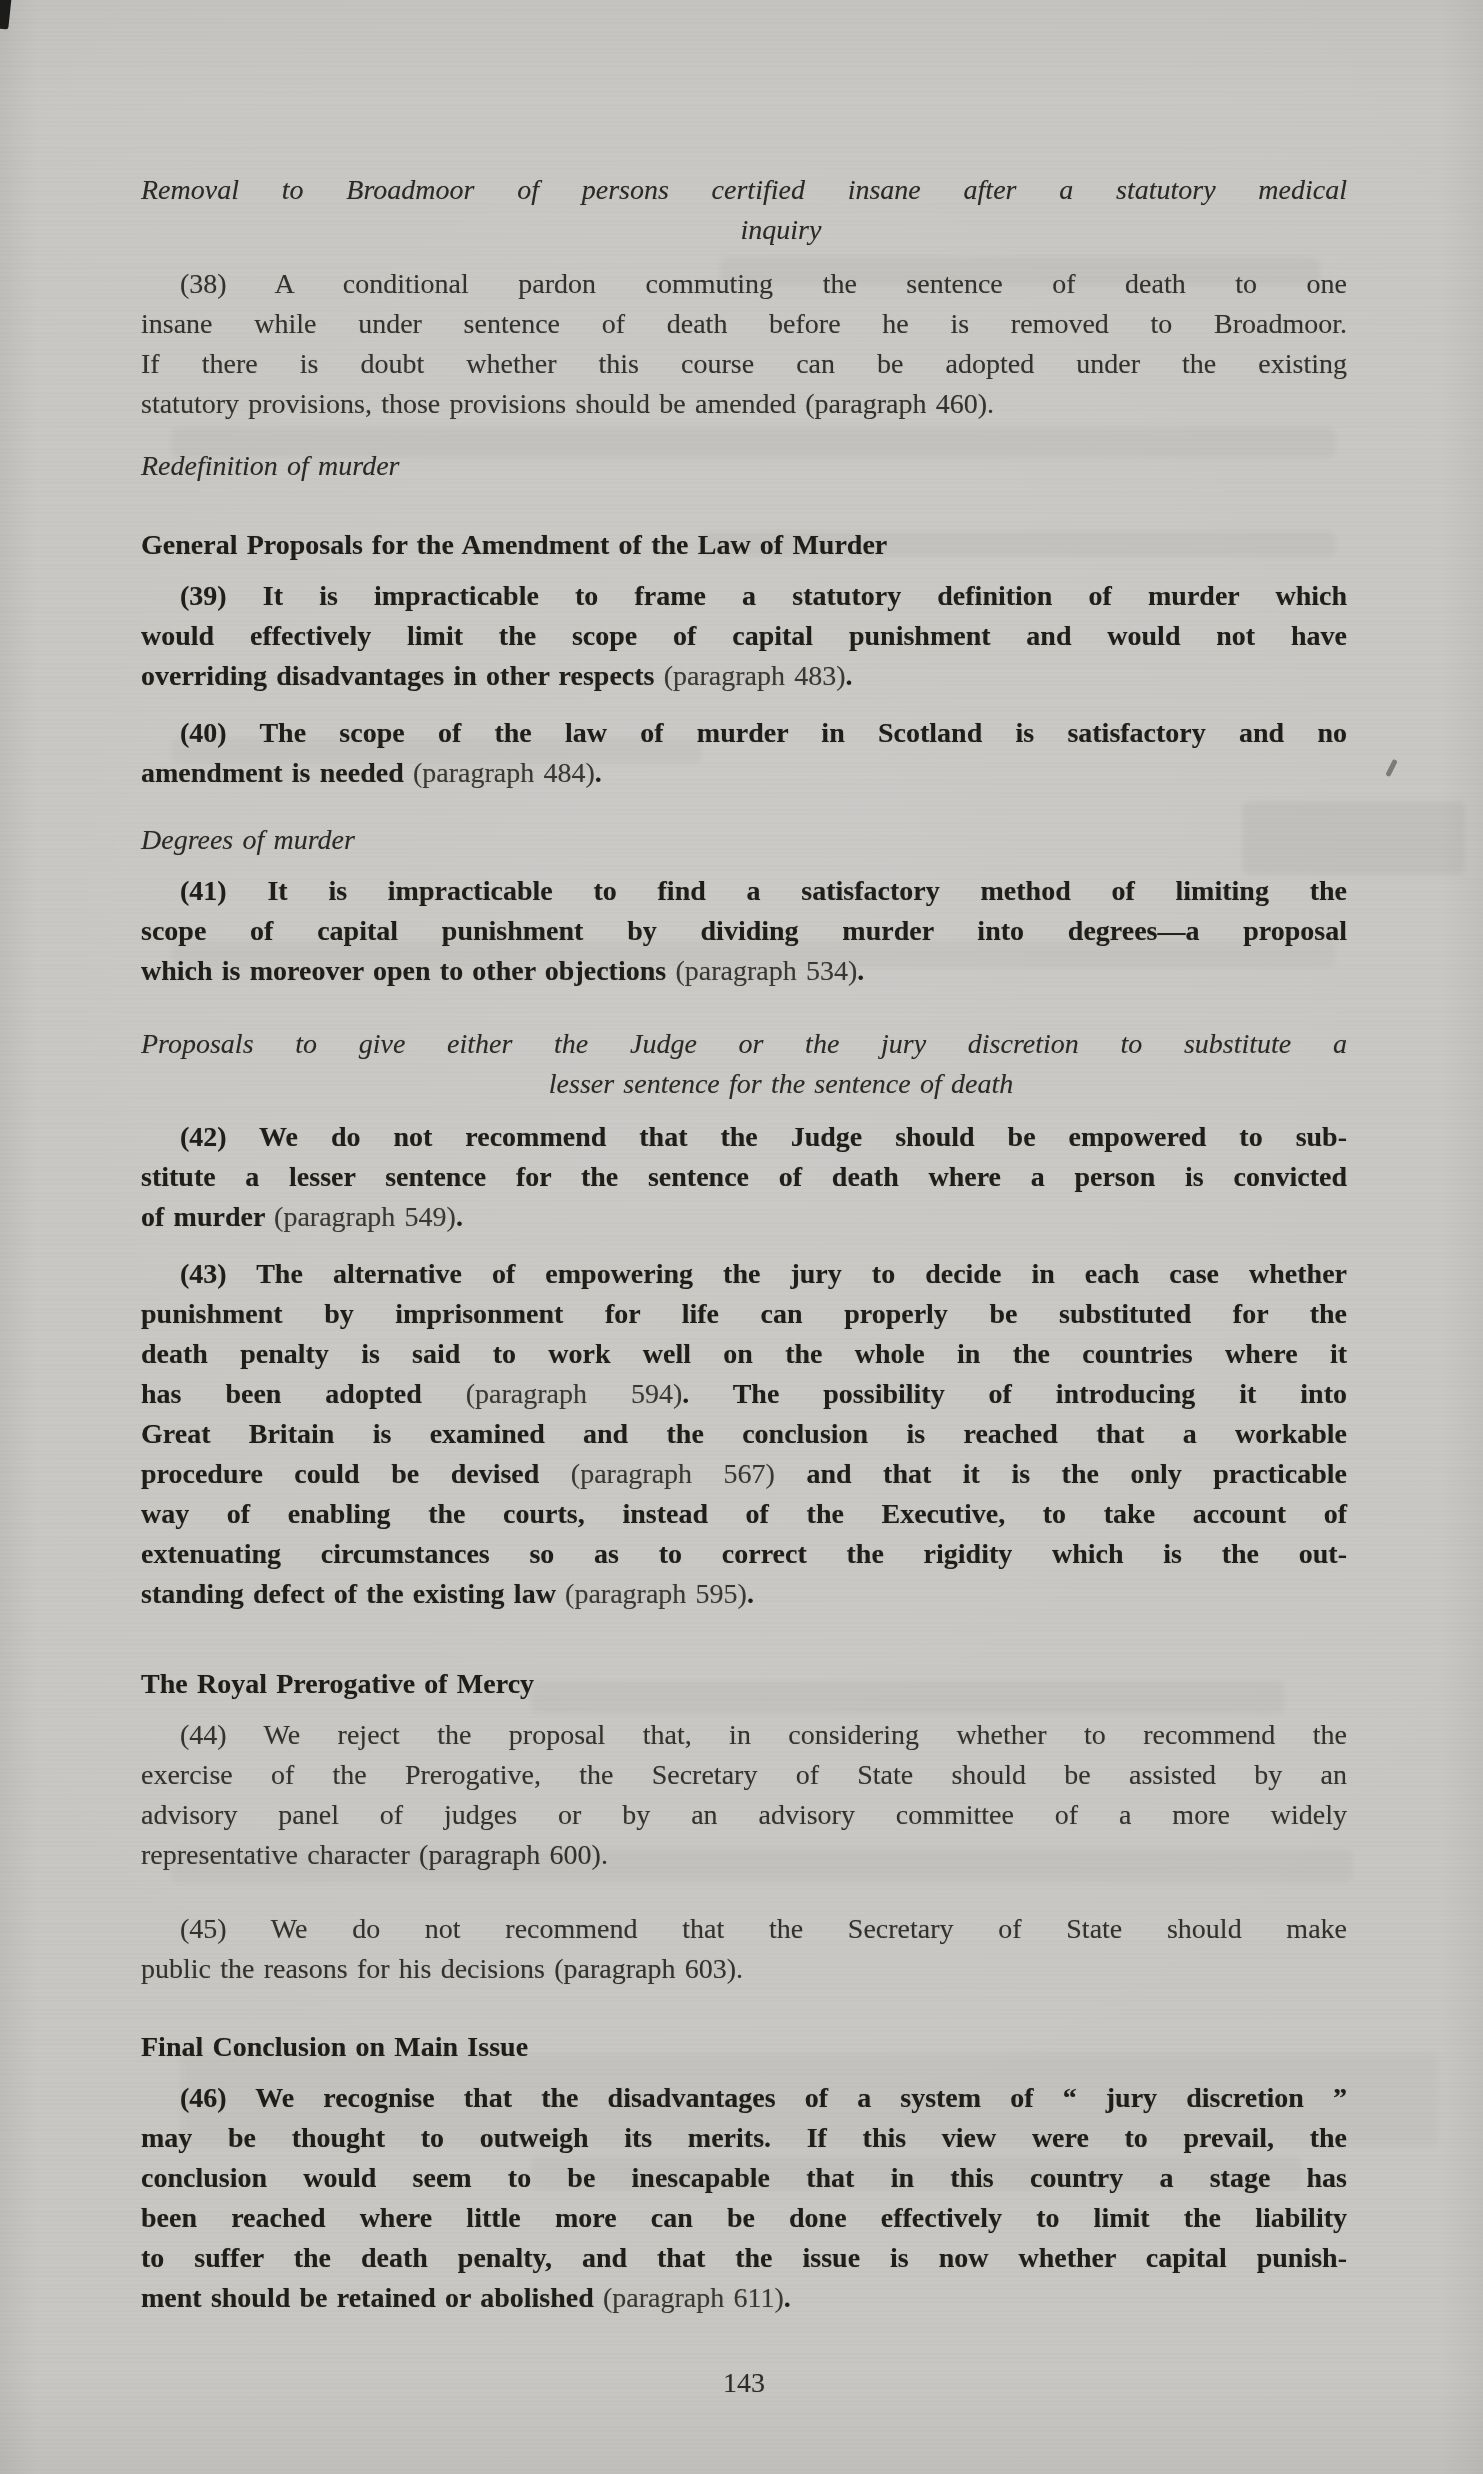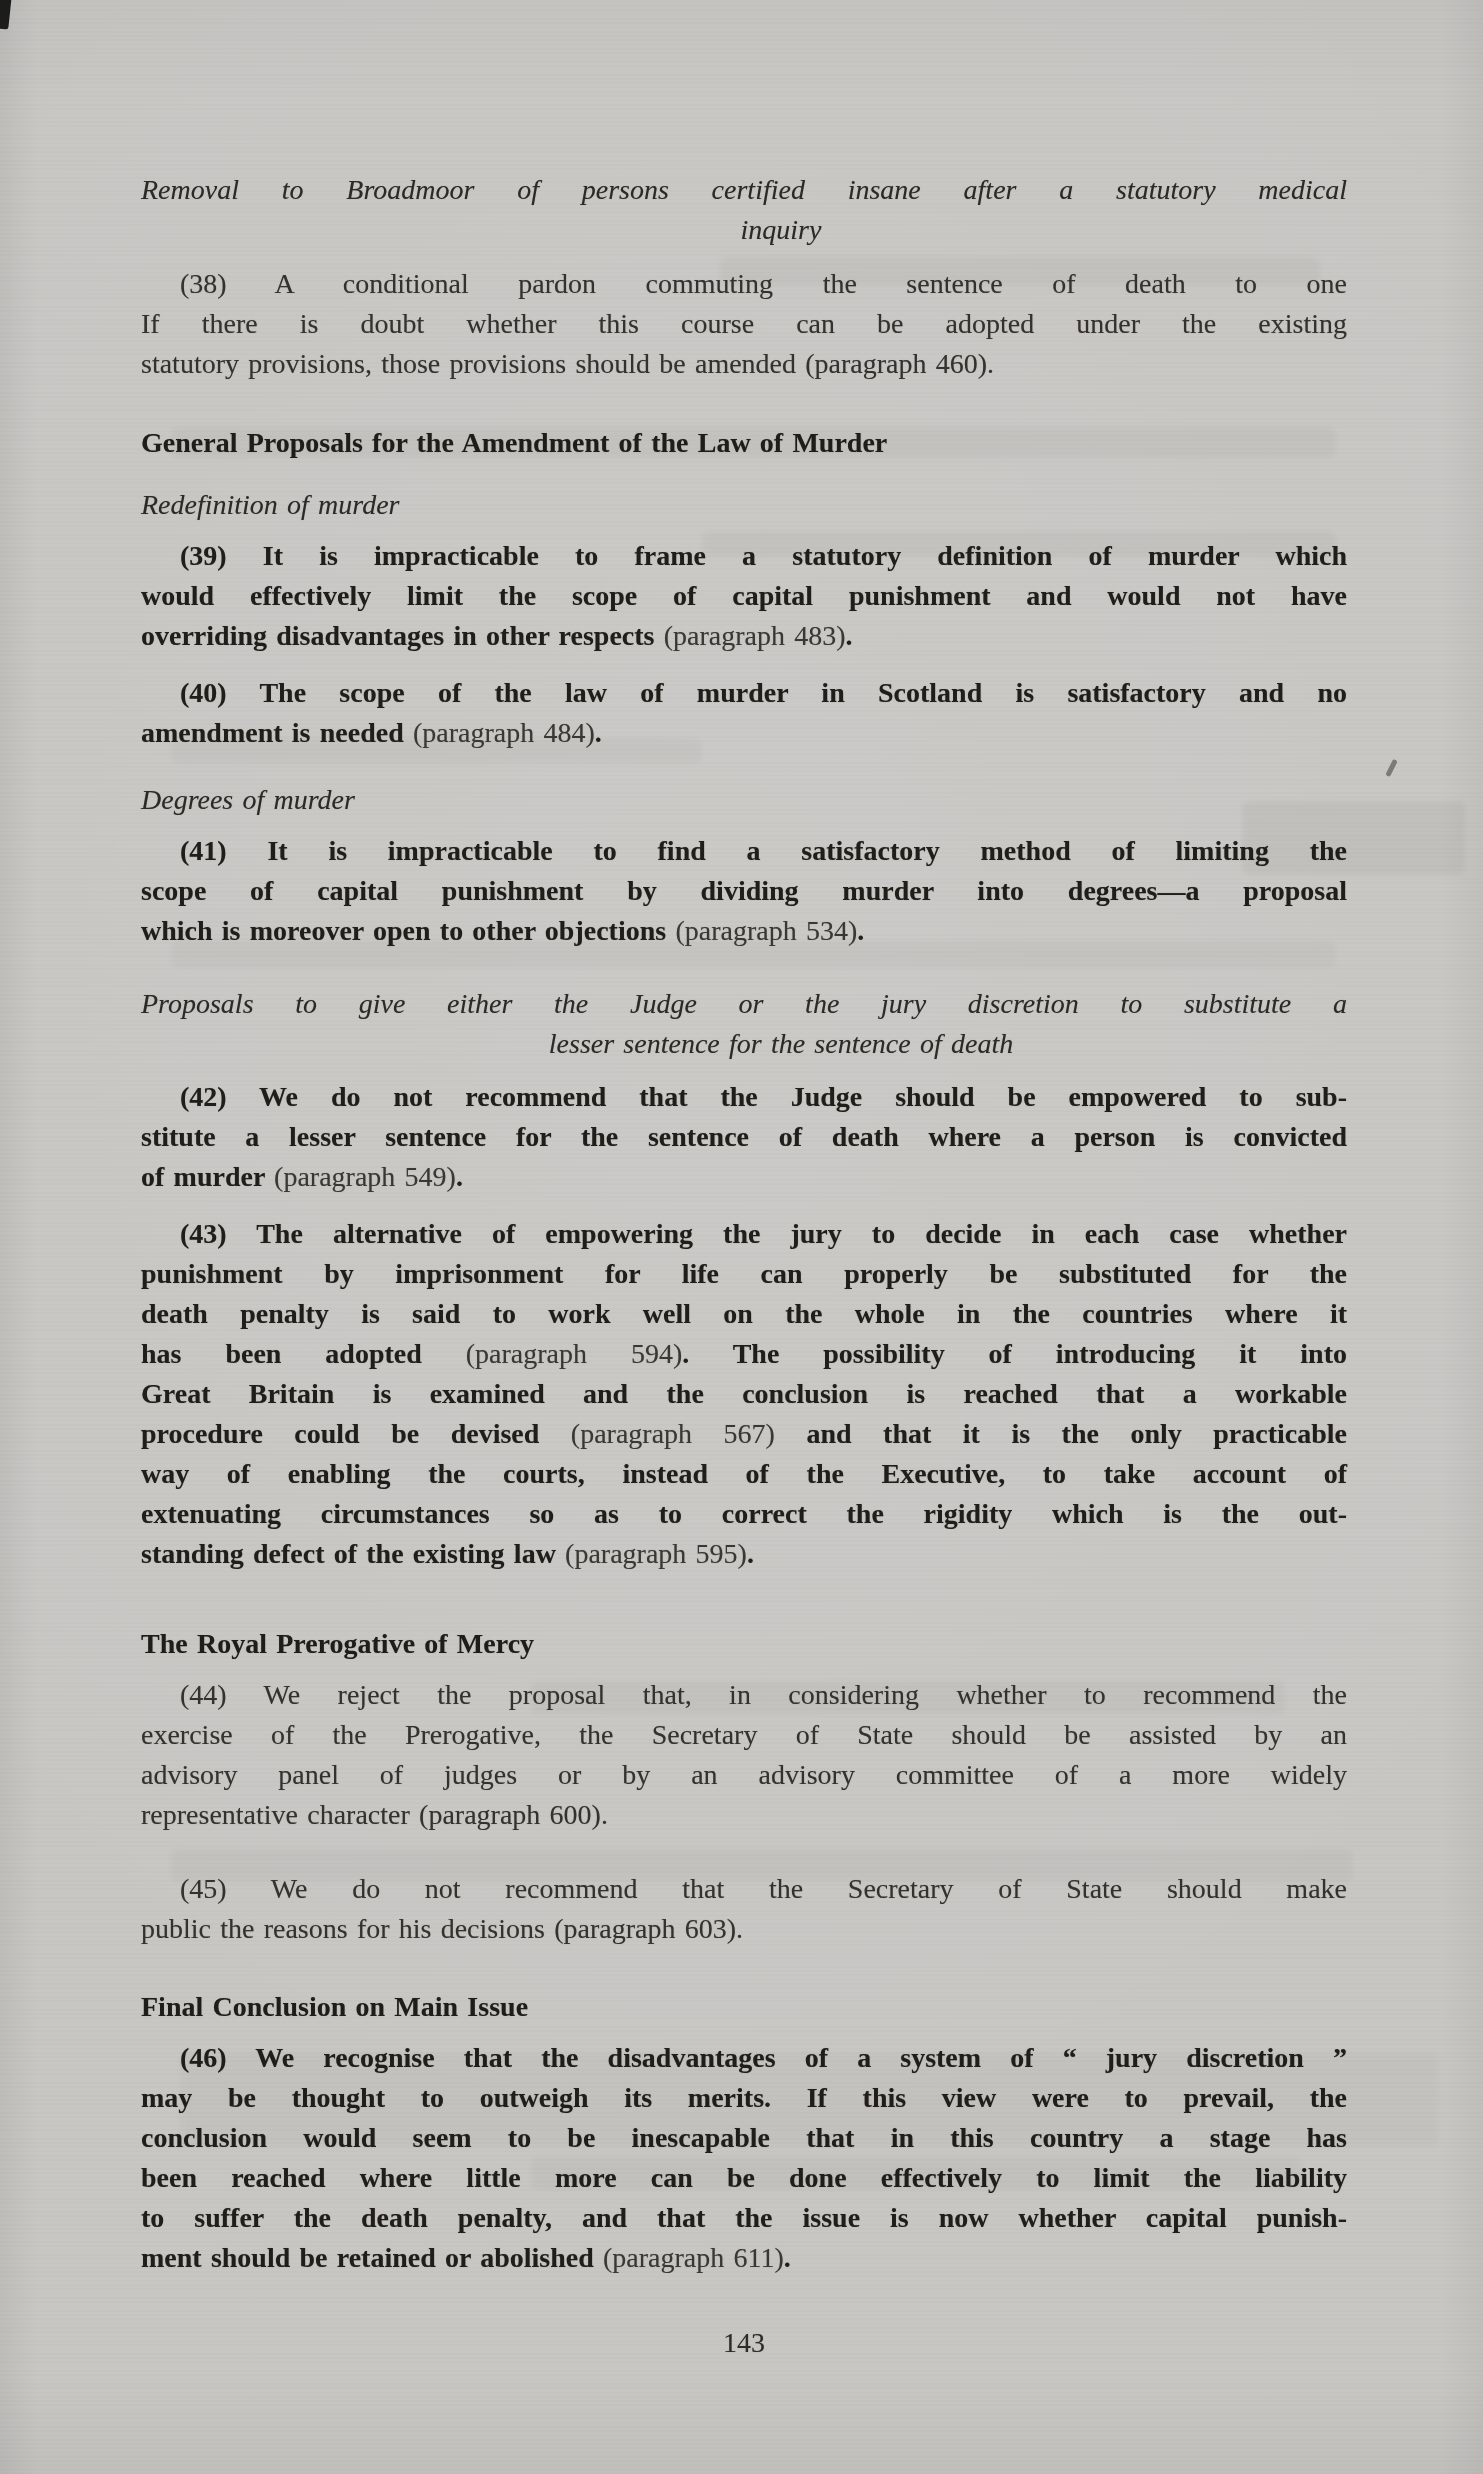--- a/index.html
+++ b/index.html
@@ -122,28 +122,29 @@
   <div class="pencil-mark"></div>
 
   <div class="text-column" id="text-column">
 
   <div id="removal-heading" class="block italic-heading">
         <div class="line just">Removal to Broadmoor of persons certified insane after a statutory medical</div>
         <div class="line ind2">inquiry</div>
       </div>
       <div id="para-38" class="block paragraph">
         <div class="line just ind1">(38) A conditional pardon commuting the sentence of death to one</div>
+        <div class="line just">insane while under sentence of death before he is removed to Broadmoor.</div>
         <div class="line just">If there is doubt whether this course can be adopted under the existing</div>
         <div class="line">statutory provisions, those provisions should be amended (paragraph 460).</div>
       </div>
+      <div id="redefinition-heading" class="block italic-heading">
+        <div class="line">Redefinition of murder</div>
+      </div>
       <div id="general-proposals-heading" class="block bold-heading">
         <div class="line">General Proposals for the Amendment of the Law of Murder</div>
-      </div>
-      <div id="redefinition-heading" class="block italic-heading">
-        <div class="line">Redefinition of murder</div>
       </div>
       <div id="para-39" class="block paragraph bold">
         <div class="line just ind1">(39) It is impracticable to frame a statutory definition of murder which</div>
         <div class="line just">would effectively limit the scope of capital punishment and would not have</div>
         <div class="line">overriding disadvantages in other respects <span class="reg">(paragraph 483)</span>.</div>
       </div>
       <div id="para-40" class="block paragraph bold">
         <div class="line just ind1">(40) The scope of the law of murder in Scotland is satisfactory and no</div>
         <div class="line">amendment is needed <span class="reg">(paragraph 484)</span>.</div>
       </div>

